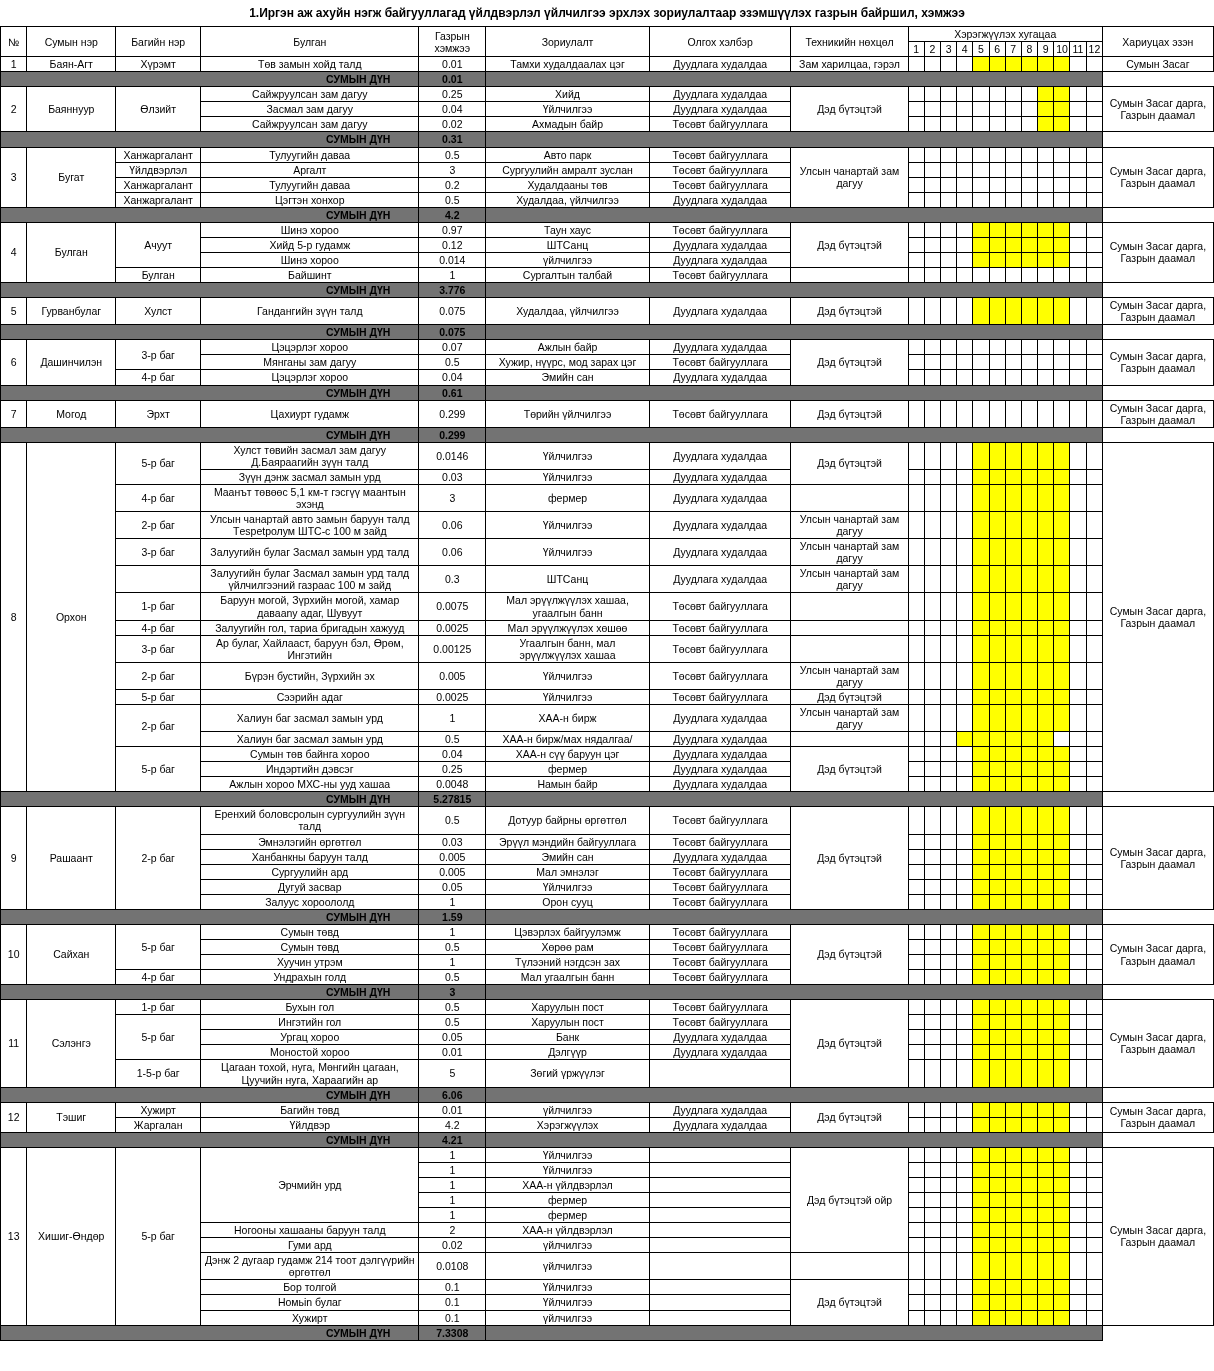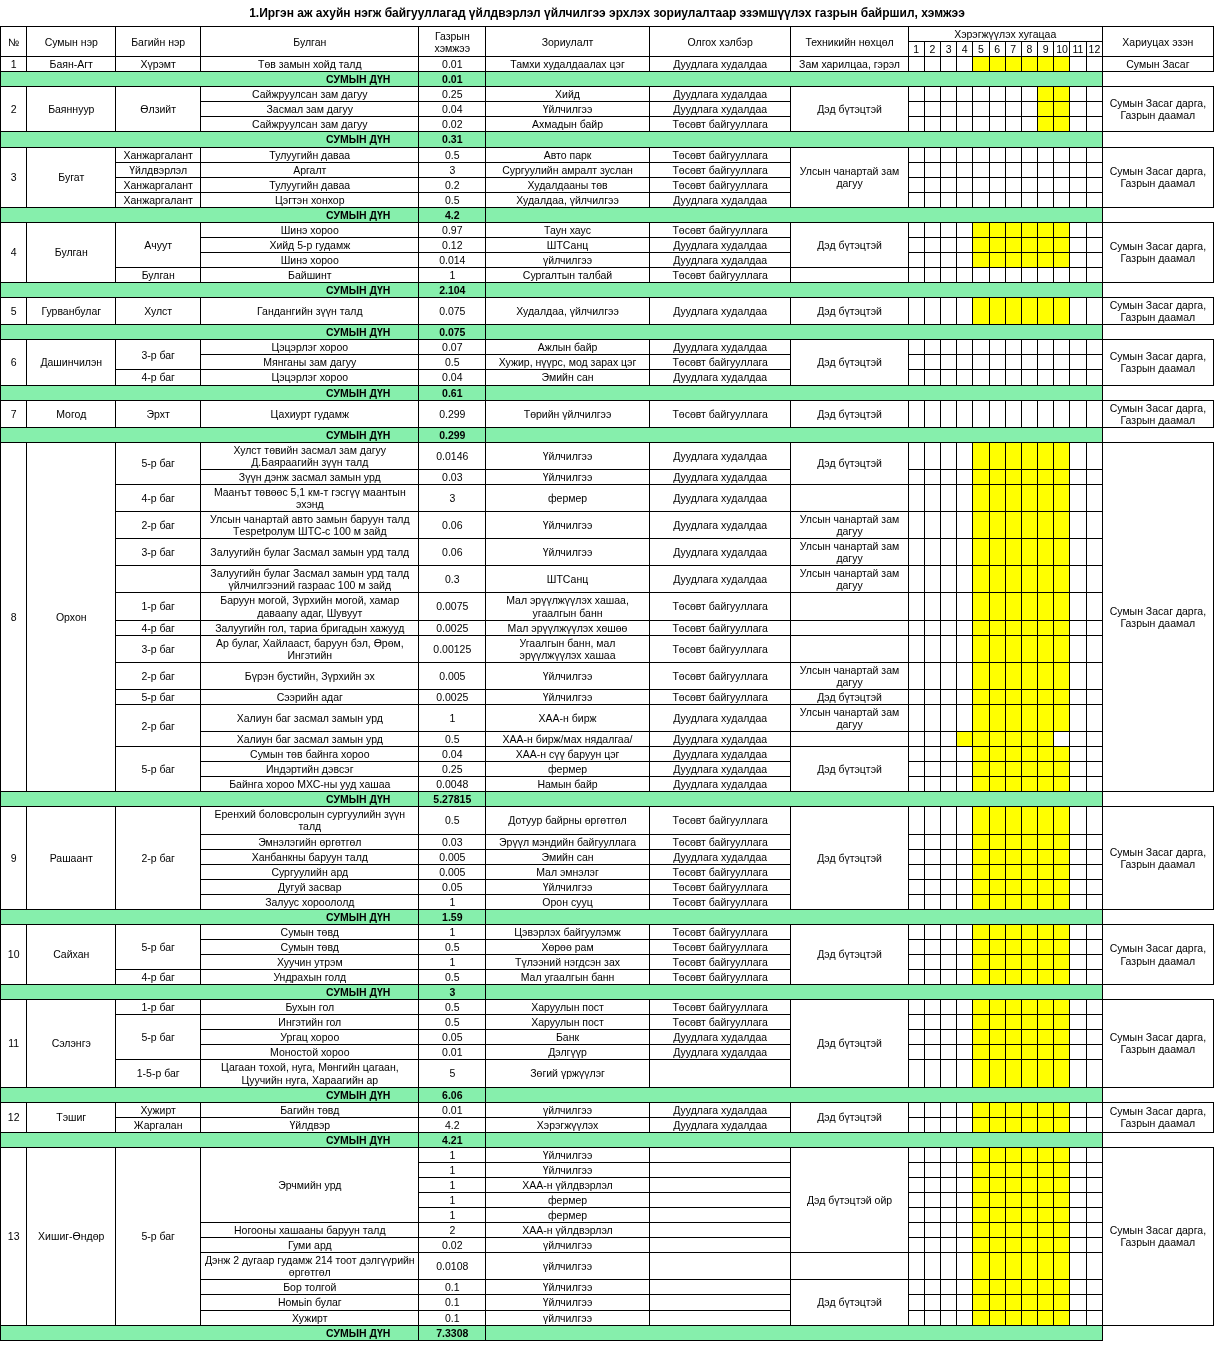--- a/index.html
+++ b/index.html
@@ -36,21 +36,21 @@
     line-height: 1.15;
     overflow: hidden;
   }
   thead th {
     font-weight: normal;
     font-size: 11px;
     background: #ffffff;
   }
   .hdr-months th { font-size: 10px; }
   .sum-row td {
-    background: #86efac;
+    background: #737373;
     font-weight: bold;
   }
   .sum-label {
     text-align: right !important;
     padding-right: 28px !important;
   }
   .yel { background: #ffff00; }
   .mcell { width: 16px; }
   .small { font-size: 9.5px; }
   col.c-no { width: 26px; }
@@ -375,21 +375,21 @@
           <td class="mcell"></td>
           <td class="mcell"></td>
           <td class="mcell"></td>
           <td class="mcell"></td>
           <td class="mcell"></td>
           <td class="mcell"></td>
           <td class="mcell"></td>
         </tr>
         <tr class="sum-row">
           <td colspan="4" class="sum-label">СУМЫН ДҮН</td>
-          <td>2.104</td>
+          <td>3.776</td>
           <td colspan="15"></td>
         </tr>
         <tr>
           <td rowspan="1">5</td>
           <td rowspan="1">Гурванбулаг</td>
           <td>Хулст</td>
           <td class="small">Гандангийн зүүн талд</td>
           <td>0.075</td>
           <td class="small">Худалдаа, үйлчилгээ</td>
           <td class="small">Дуудлага худалдаа</td>
@@ -797,21 +797,21 @@
           <td class="mcell yel"></td>
           <td class="mcell yel"></td>
           <td class="mcell yel"></td>
           <td class="mcell yel"></td>
           <td class="mcell yel"></td>
           <td class="mcell yel"></td>
           <td class="mcell"></td>
           <td class="mcell"></td>
         </tr>
         <tr>
-          <td class="small">Байнга хороо МХС-ны ууд хашаа</td>
+          <td class="small">Ажлын хороо МХС-ны ууд хашаа</td>
           <td>0.0048</td>
           <td class="small">Намын байр</td>
           <td class="small">Дуудлага худалдаа</td>
           <td class="mcell"></td>
           <td class="mcell"></td>
           <td class="mcell"></td>
           <td class="mcell"></td>
           <td class="mcell yel"></td>
           <td class="mcell yel"></td>
           <td class="mcell yel"></td>

